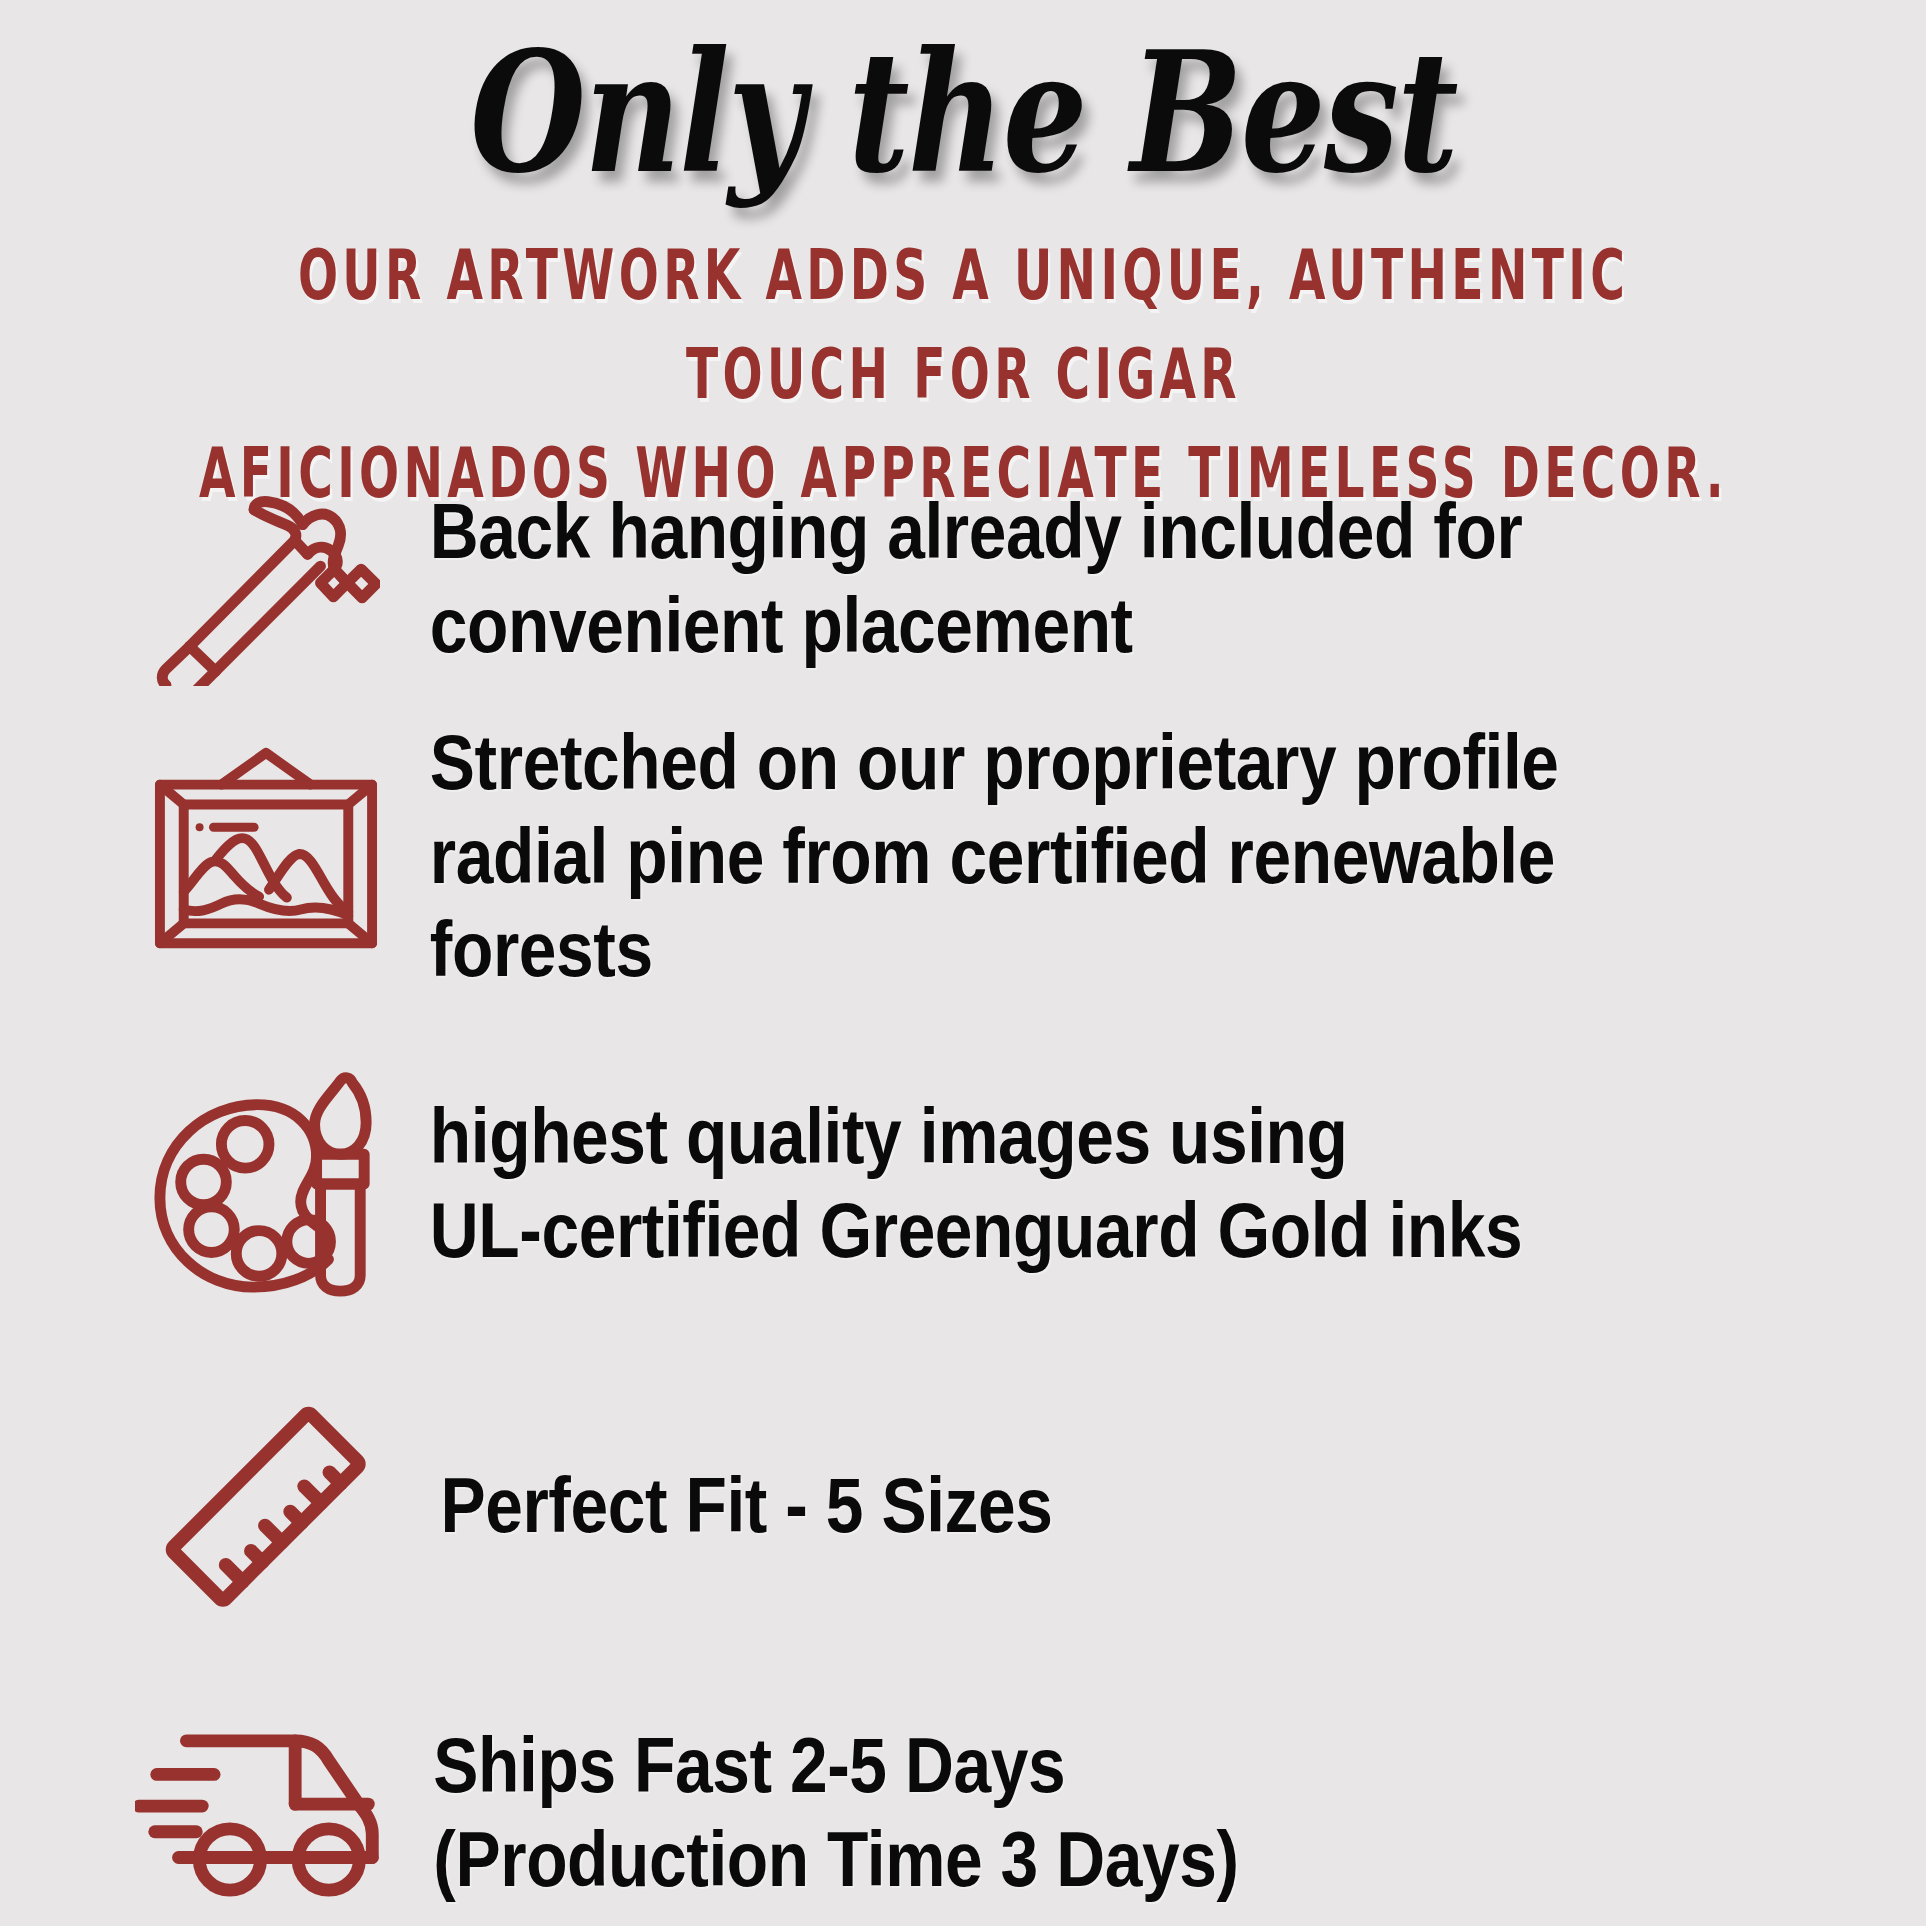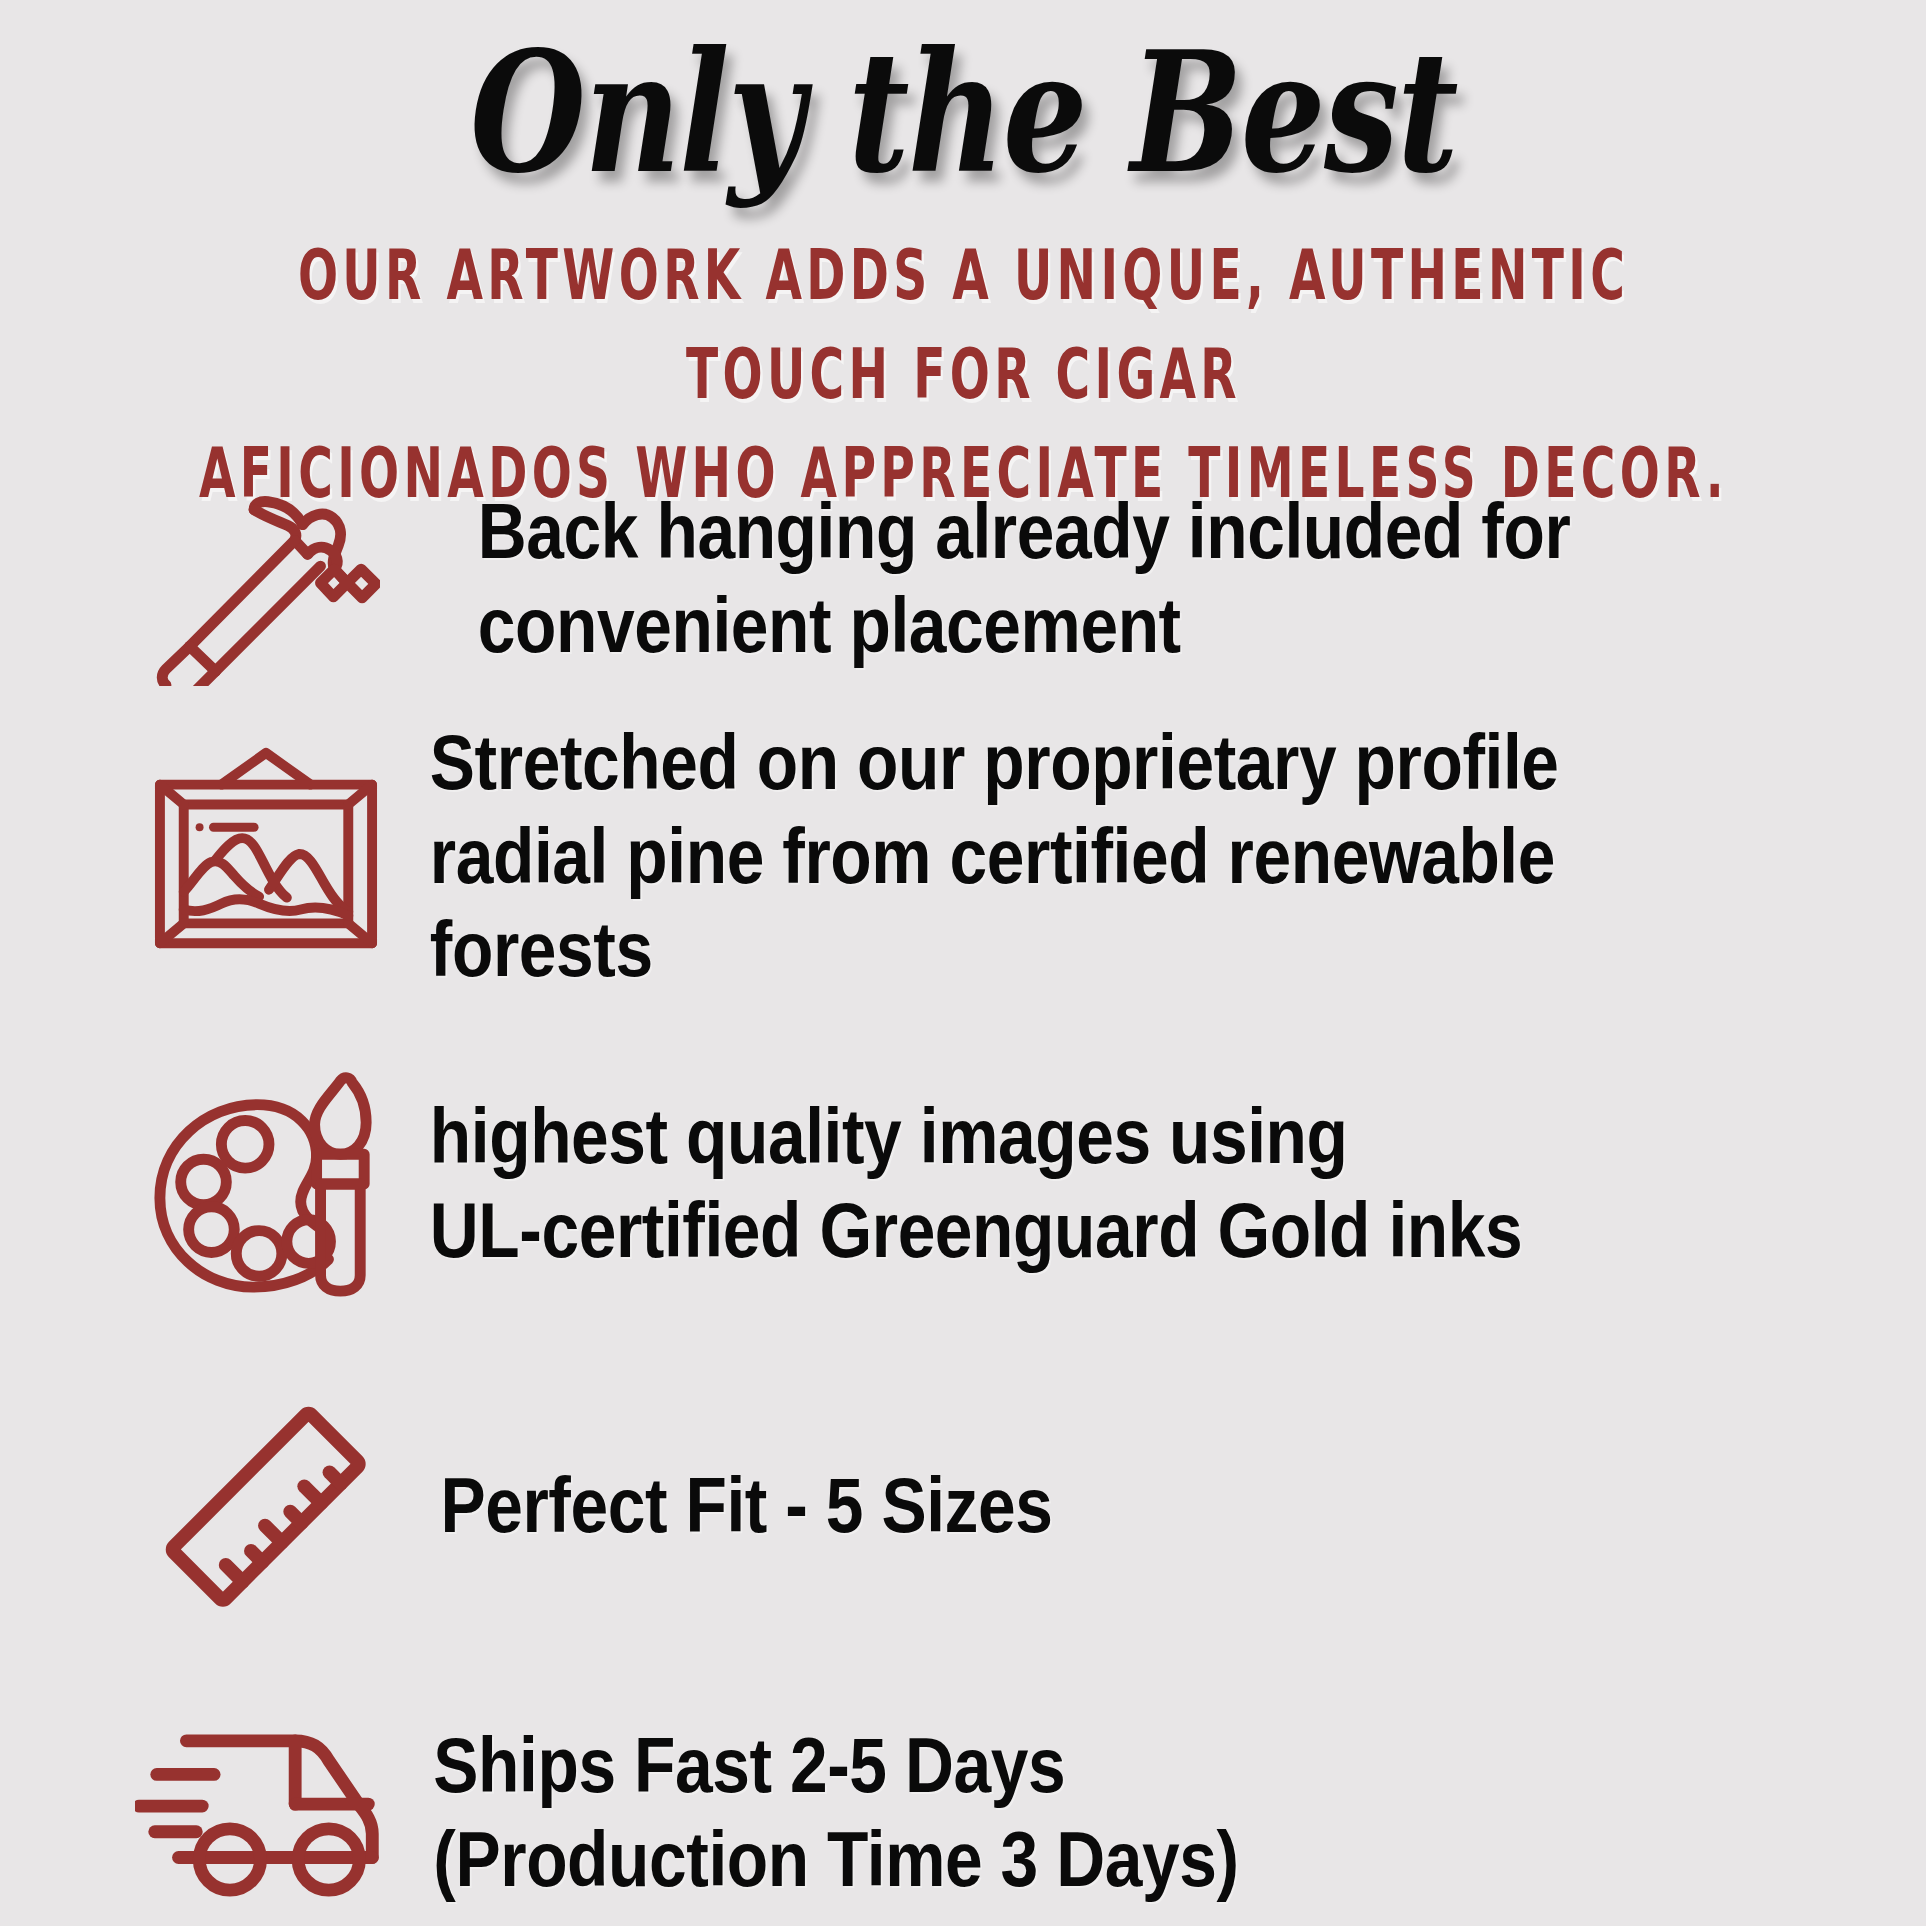--- a/index.html
+++ b/index.html
@@ -94,21 +94,21 @@
     font-weight: bold;
     font-size: 77px;
     line-height: 1.22;
     letter-spacing: -0.5px;
     transform: scaleX(0.88);
     transform-origin: 0% 50%;
     text-shadow: 2px 2px 0px rgba(255,255,255,0.35);
   }
 
   
-  .feature.f1 { height: 228px; gap: 48px; }
+  .feature.f1 { height: 228px; }
   .feature.f2 { height: 327px; }
   .feature.f3 { height: 327px; }
   .feature.f4 { height: 317px; }
   .feature.f5 { height: 297px; }
 
   .feature.f4 .text-cell { padding-left: 30px; }
   .feature.f5 .text-cell { padding-left: 22px; }
 </style>
 </head>
 <body>

